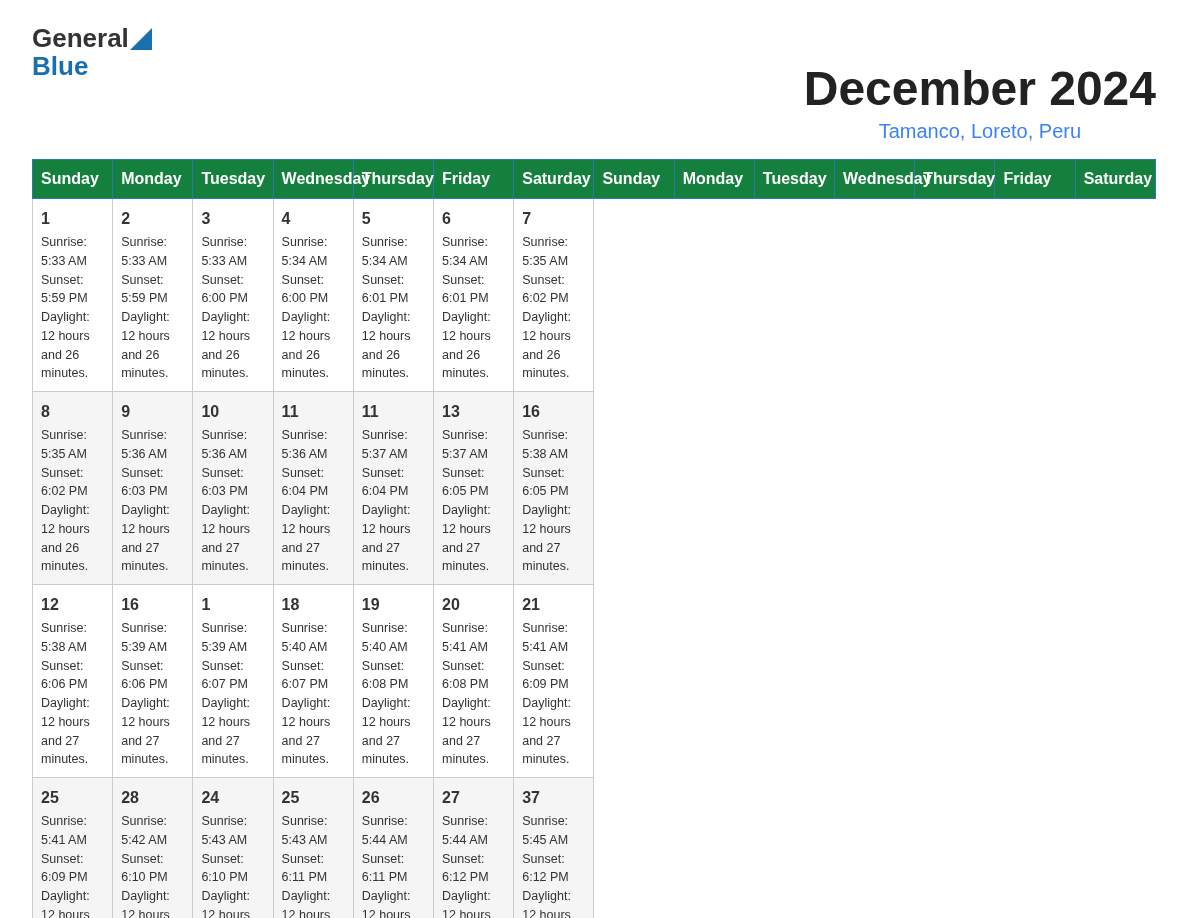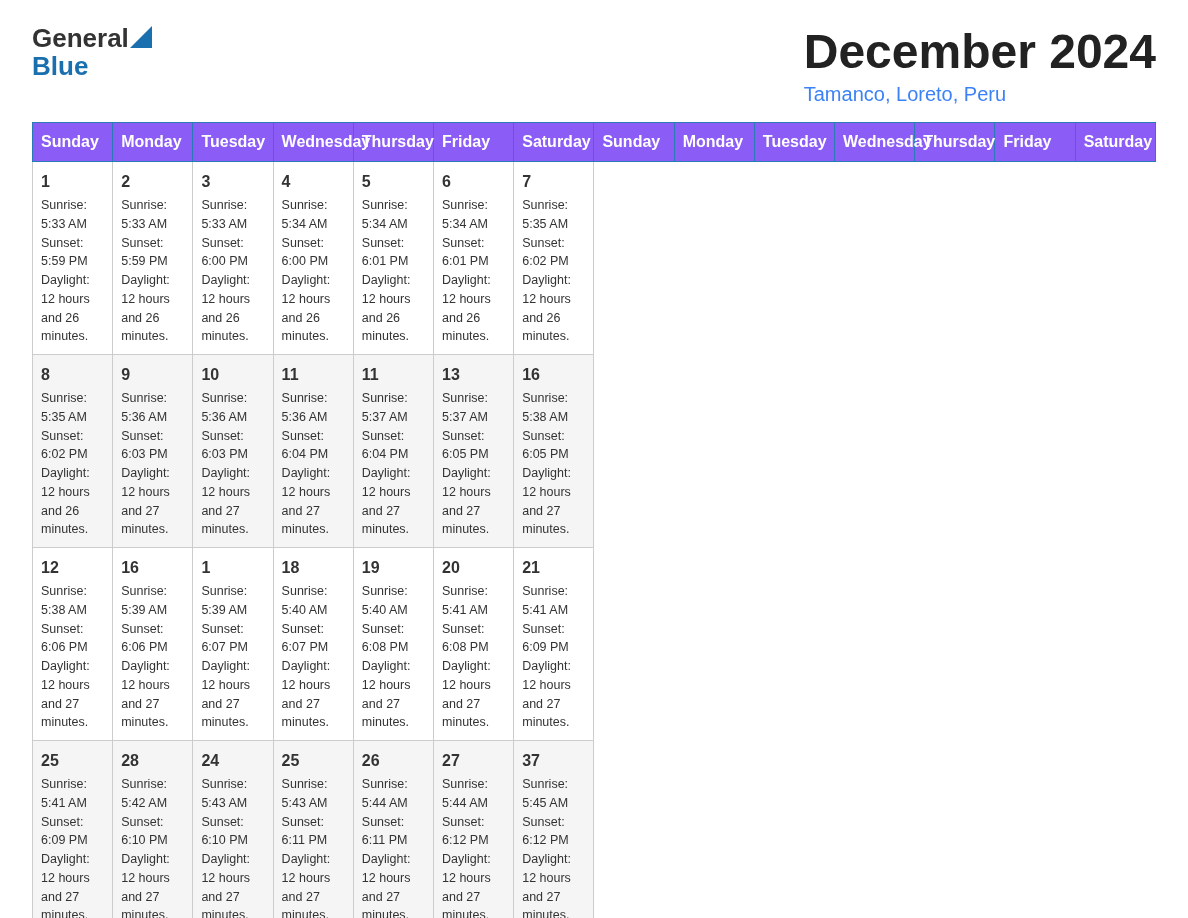--- a/index.html
+++ b/index.html
@@ -14,39 +14,40 @@
       display: flex;
       justify-content: space-between;
       align-items: flex-start;
       margin-bottom: 16px;
     }
     .logo-area {
       display: flex;
       align-items: center;
     }
     .title-area {
-      text-align: left;
+      text-align: center;
+      margin-top: 37px;
     }
     .page-title {
       font-size: 48px;
       font-weight: bold;
       color: #222;
     }
     .subtitle {
       font-size: 20px;
       color: #3b82f6;
       margin-top: 4px;
     }
     table {
       width: 100%;
       border-collapse: collapse;
       table-layout: fixed;
     }
     th {
-      background-color: #8b5cf6;
+      background-color: #15803d;
       color: #fff;
       text-align: left;
       padding: 10px 8px;
       font-size: 16px;
       font-weight: bold;
       border: 1px solid #2a7ab8;
     }
     td {
       border: 1px solid #ccc;
       vertical-align: top;
@@ -68,21 +69,21 @@
     tr:nth-child(even) td {
       background-color: #f5f5f5;
     }
   </style>
 </head>
 <body>
 
 <div class="header-area">
   <div class="logo-area">
     <div>
-      <div style="display:flex; align-items:flex-start; line-height:1.1;">
+      <div style="display:flex; align-items:center; line-height:1.1;">
         <span style="font-size:26px; font-weight:bold; color:#333;">General</span>
         <svg width="22" height="22" viewBox="0 0 22 22" style="margin-left:1px; margin-top:2px;">
           <polygon points="0,22 22,22 22,0" fill="#1a6faf"></polygon>
         </svg>
       </div>
       <div style="font-size:26px; font-weight:bold; color:#1a6faf; margin-top:-2px;">Blue</div>
     </div>
   </div>
   <div class="title-area">
     <div class="page-title">December 2024</div>

